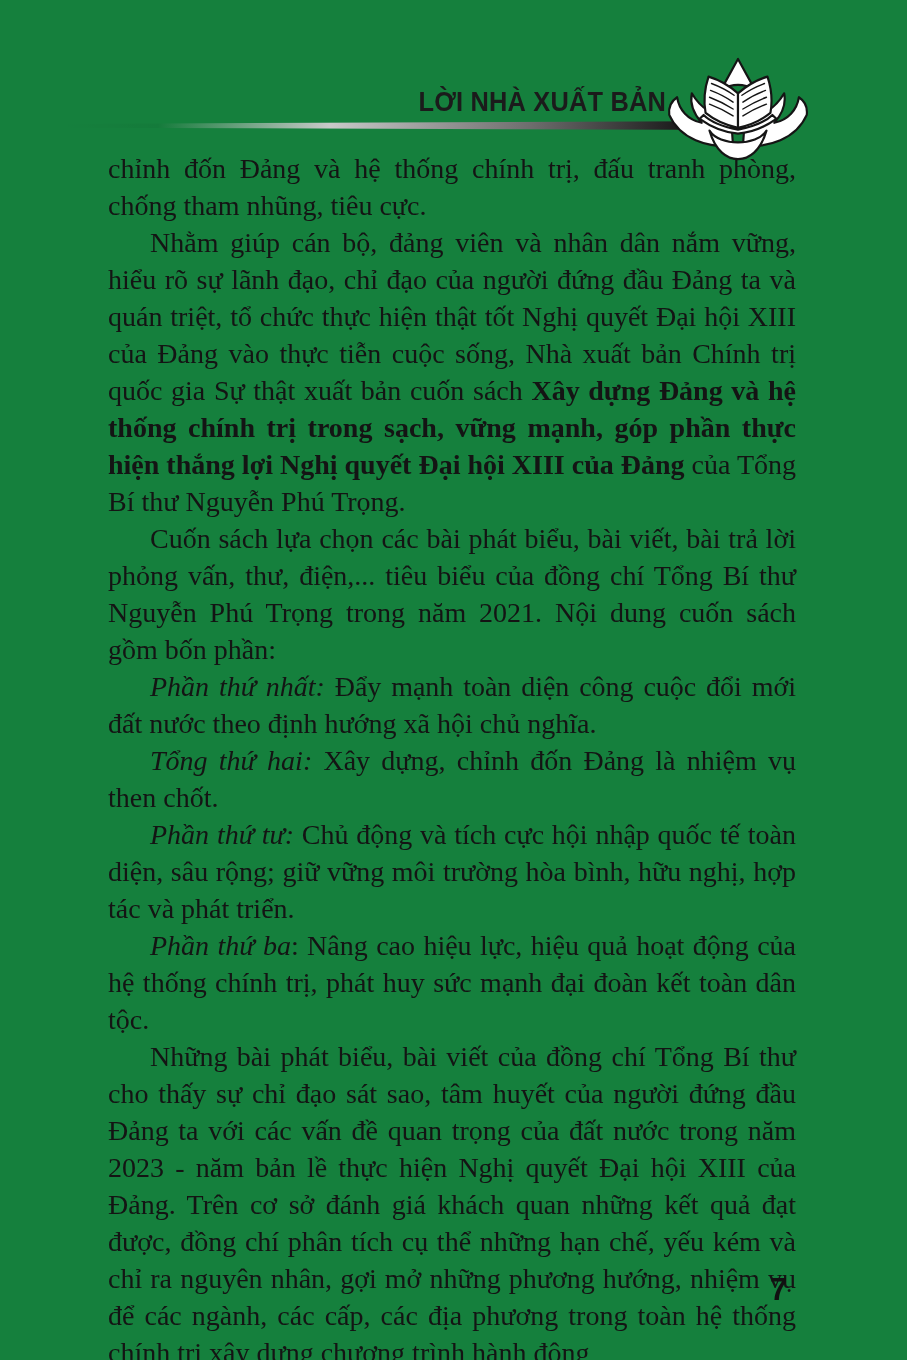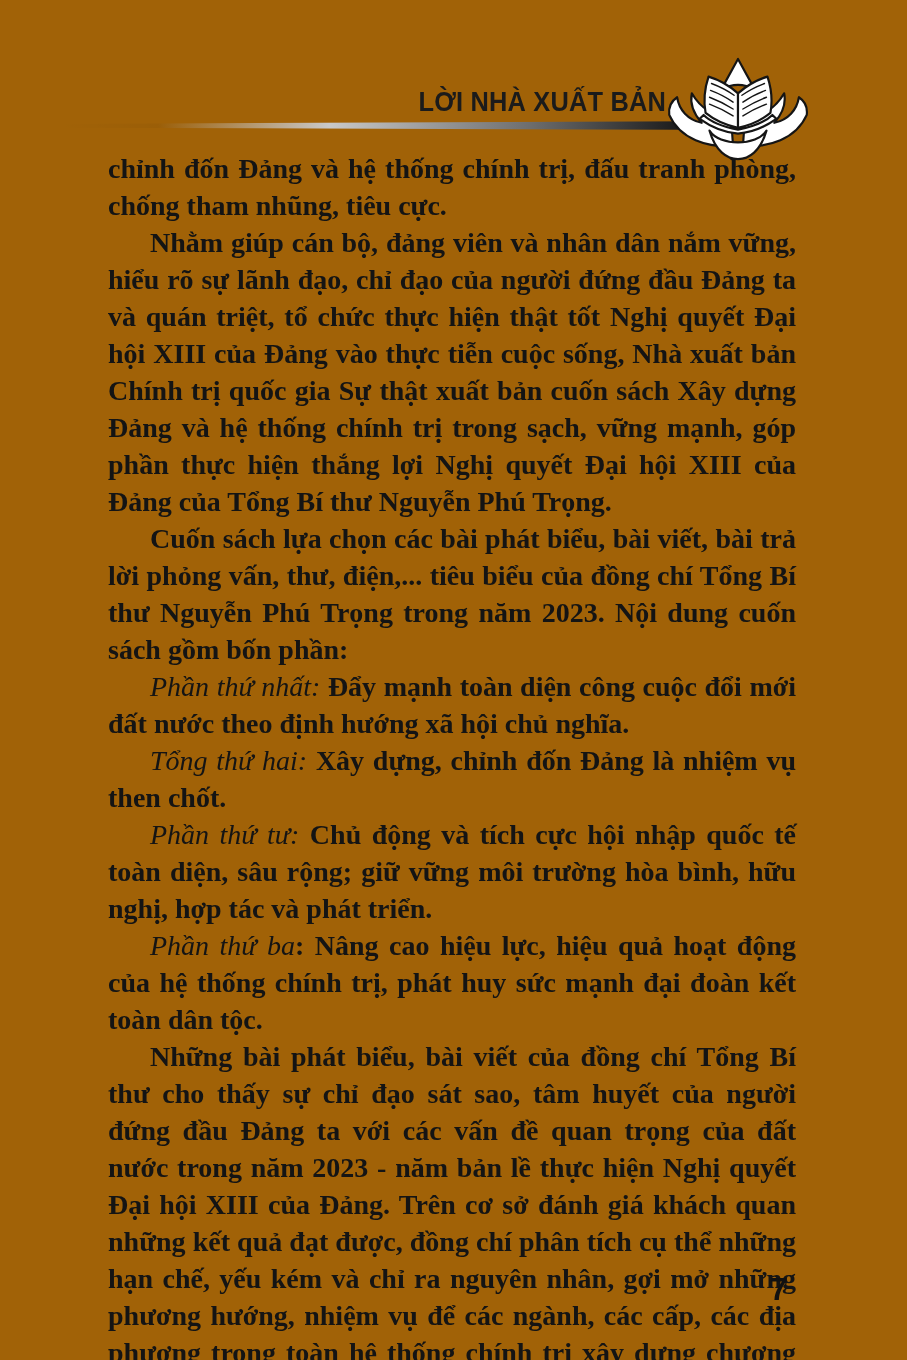--- a/index.html
+++ b/index.html
@@ -1,20 +1,20 @@
 <!DOCTYPE html>
 <html><head>
 <meta charset="utf-8">
 <style>
   html,body{margin:0;padding:0;background:#ffffff;}
   .page{
     position:relative;
     width:907px;height:1360px;
     margin:0 auto;
-    background:#a16207;
+    background:#15803d;
     overflow:hidden;
     font-family:"Liberation Serif", serif;
     color:#141414;
   }
   .header-title{
     position:absolute;
     top:87px;left:0;width:666px;
     text-align:right;
     font-family:"Liberation Sans", sans-serif;
     font-weight:700;
@@ -45,21 +45,21 @@
   .body-text{
     position:absolute;
     top:150px;left:108px;
     width:688px;
     font-size:28px;
     line-height:37px;
     text-align:justify;
   }
   .para{margin:0;padding:0;}
   .para.indent{text-indent:42px;}
-  .run-normal{font-style:normal;font-weight:700;margin-top:20px;}
+  .run-normal{font-style:normal;font-weight:400;margin-top:20px;}
   .run-italic{font-style:italic;font-weight:400;}
   .run-bold-italic{font-weight:700;}
   .page-number{
     position:absolute;
     top:1272px;left:770px;
     font-family:"Liberation Sans", sans-serif;
     font-weight:700;
     font-size:31px;
     color:#111111;
   }
@@ -98,21 +98,21 @@
       <path d="M102 28 C94 31 86 35 79 40"></path>
       <path d="M103 35 C95 38 87 42 80 47"></path>
       <path d="M104 42 C96 45 88 49 80 54"></path>
       <path d="M104 49 C96 52 88 56 80 61"></path>
     </g>
   </svg>
 
   <div class="body-text">
       <p class="para"><span class="run-normal">chỉnh đốn Đảng và hệ thống chính trị, đấu tranh phòng, chống tham nhũng, tiêu cực.</span></p>
       <p class="para indent"><span class="run-normal">Nhằm giúp cán bộ, đảng viên và nhân dân nắm vững, hiểu rõ sự lãnh đạo, chỉ đạo của người đứng đầu Đảng ta và quán triệt, tổ chức thực hiện thật tốt Nghị quyết Đại hội XIII của Đảng vào thực tiễn cuộc sống, Nhà xuất bản Chính trị quốc gia Sự thật xuất bản cuốn sách </span><span class="run-bold-italic">Xây dựng Đảng và hệ thống chính trị trong sạch, vững mạnh, góp phần thực hiện thắng lợi Nghị quyết Đại hội XIII của Đảng</span><span class="run-normal"> của Tổng Bí thư Nguyễn Phú Trọng.</span></p>
-      <p class="para indent"><span class="run-normal">Cuốn sách lựa chọn các bài phát biểu, bài viết, bài trả lời phỏng vấn, thư, điện,... tiêu biểu của đồng chí Tổng Bí thư Nguyễn Phú Trọng trong năm 2023. Nội dung cuốn sách gồm bốn phần:</span></p>
+      <p class="para indent"><span class="run-normal">Cuốn sách lựa chọn các bài phát biểu, bài viết, bài trả lời phỏng vấn, thư, điện,... tiêu biểu của đồng chí Tổng Bí thư Nguyễn Phú Trọng trong năm 2021. Nội dung cuốn sách gồm bốn phần:</span></p>
       <p class="para indent"><span class="run-italic">Phần thứ nhất:</span><span class="run-normal"> Đẩy mạnh toàn diện công cuộc đổi mới đất nước theo định hướng xã hội chủ nghĩa.</span></p>
       <p class="para indent"><span class="run-italic">Tổng thứ hai:</span><span class="run-normal"> Xây dựng, chỉnh đốn Đảng là nhiệm vụ then chốt.</span></p>
       <p class="para indent"><span class="run-italic">Phần thứ tư:</span><span class="run-normal"> Chủ động và tích cực hội nhập quốc tế toàn diện, sâu rộng; giữ vững môi trường hòa bình, hữu nghị, hợp tác và phát triển.</span></p>
       <p class="para indent"><span class="run-italic">Phần thứ ba</span><span class="run-normal">: Nâng cao hiệu lực, hiệu quả hoạt động của hệ thống chính trị, phát huy sức mạnh đại đoàn kết toàn dân tộc.</span></p>
       <p class="para indent"><span class="run-normal">Những bài phát biểu, bài viết của đồng chí Tổng Bí thư cho thấy sự chỉ đạo sát sao, tâm huyết của người đứng đầu Đảng ta với các vấn đề quan trọng của đất nước trong năm 2023 - năm bản lề thực hiện Nghị quyết Đại hội XIII của Đảng. Trên cơ sở đánh giá khách quan những kết quả đạt được, đồng chí phân tích cụ thể những hạn chế, yếu kém và chỉ ra nguyên nhân, gợi mở những phương hướng, nhiệm vụ để các ngành, các cấp, các địa phương trong toàn hệ thống chính trị xây dựng chương trình hành động</span></p>
     </div>
 
   <div class="page-number">7</div>
 
 </div>

